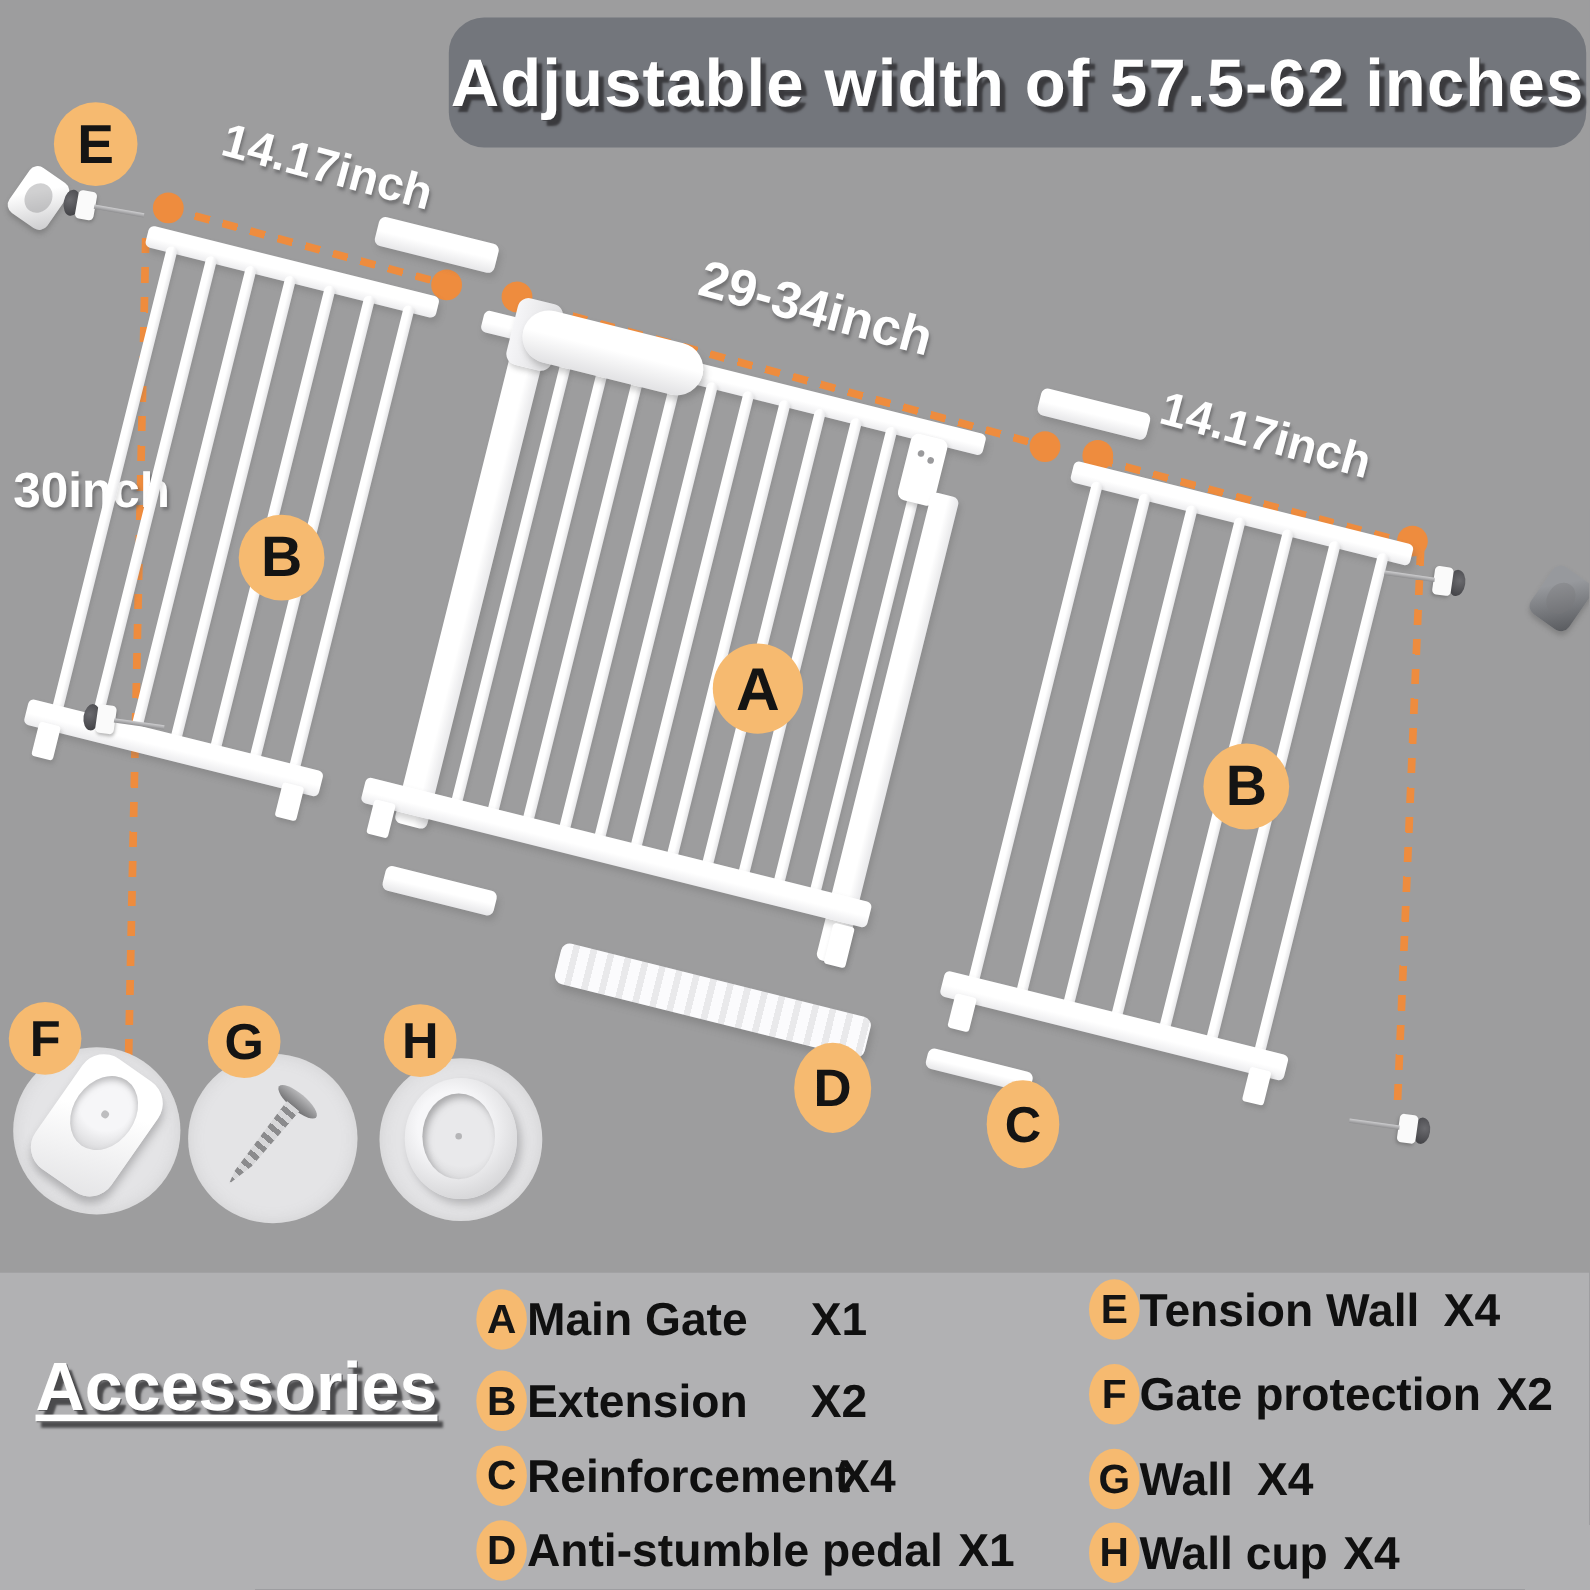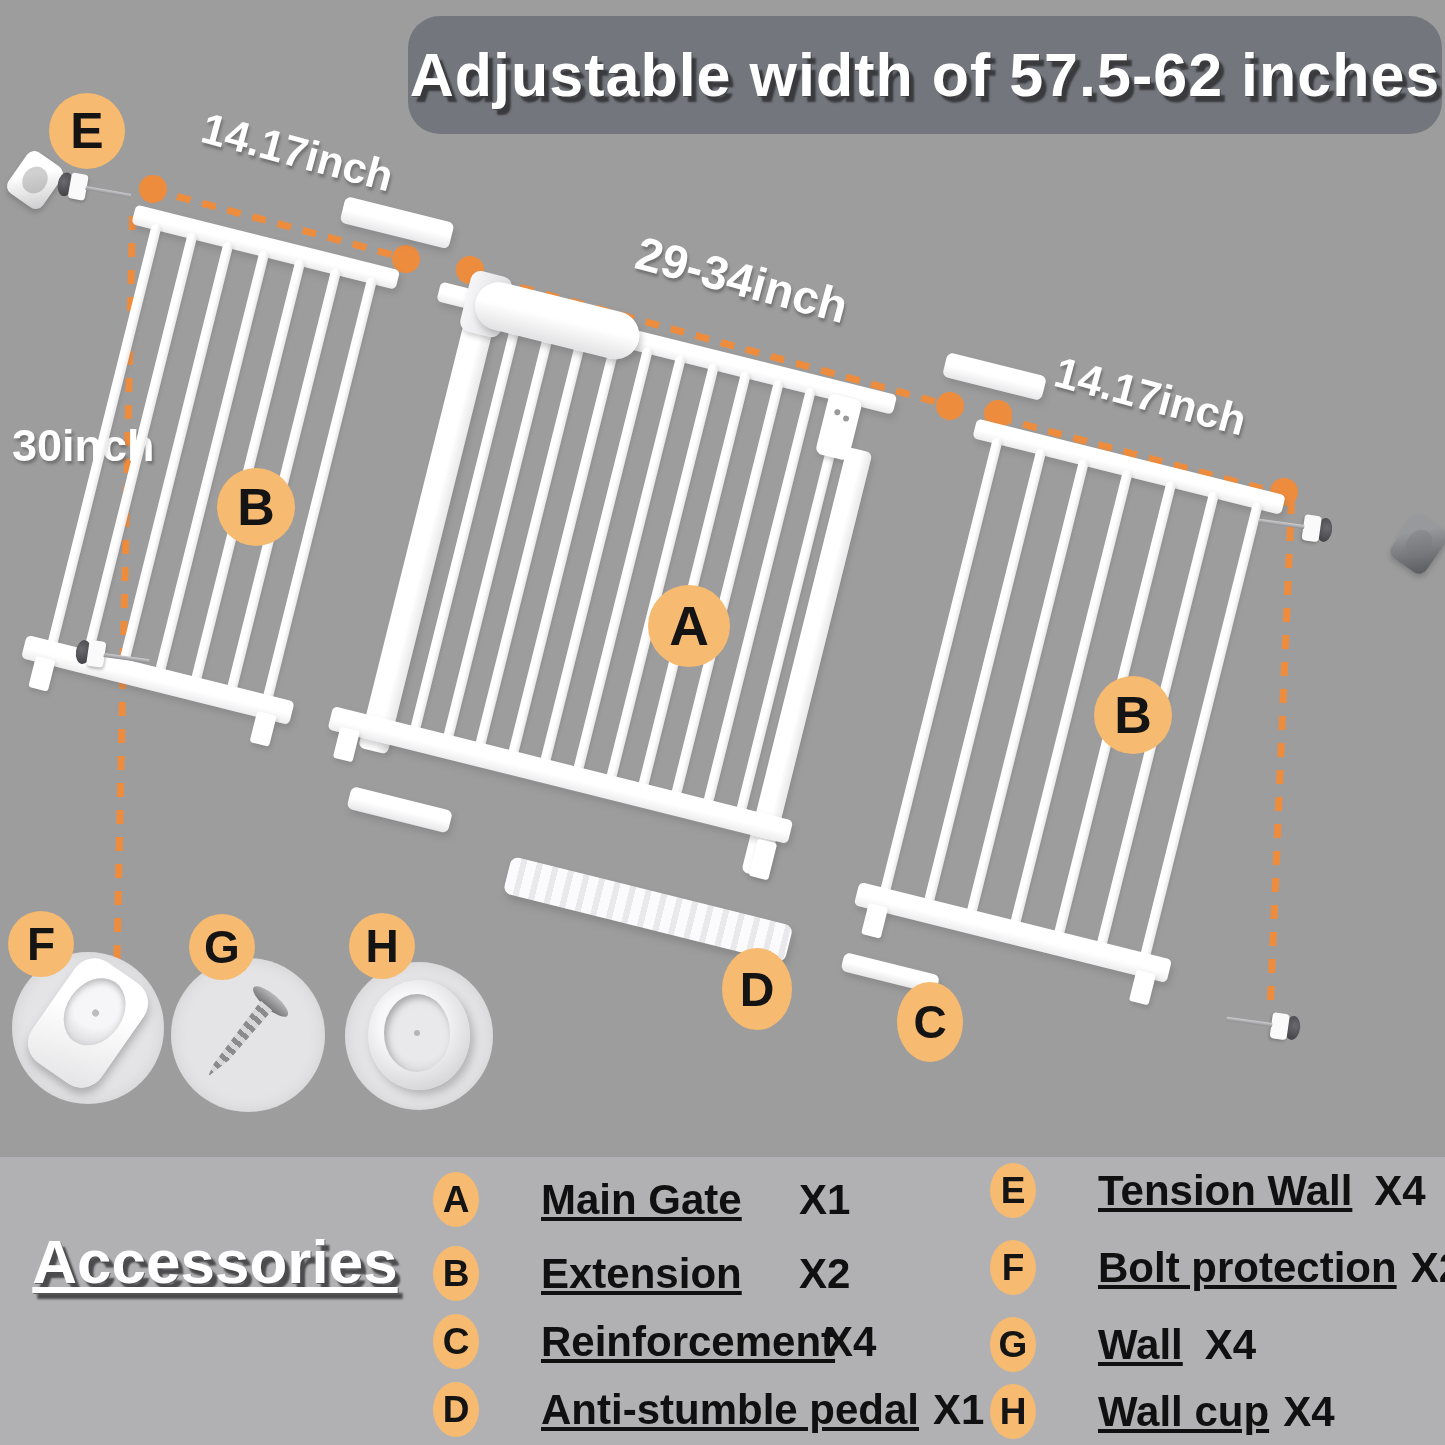--- a/index.html
+++ b/index.html
@@ -123,21 +123,21 @@
     box-shadow:inset 3px 4px 7px rgba(120,120,122,.55);}
   .hprod::after{content:"";position:absolute;left:46px;top:50px;width:6px;height:6px;
     border-radius:50%;background:#b5b5b7;}
   
   .legend-bg{position:absolute;left:0;top:1157px;width:1445px;height:288px;background:#b1b1b3;}
   .lrow{position:absolute;display:flex;align-items:center;color:#101010;
     font-size:42px;font-weight:600;}
   .lbadge{width:46px;height:55px;border-radius:50%;background:#f6ba70;flex:0 0 auto;
     display:flex;align-items:center;justify-content:center;
     font-size:37px;font-weight:bold;color:#141414;}
-  .llabel{margin-left:62px;white-space:nowrap;text-decoration:underline;}
+  .llabel{white-space:nowrap;}
   .lcount{white-space:nowrap;}
 </style>
 </head>
 <body>
 
 <div id="stage">
 
   <div class="banner">
     <div class="banner-text">Adjustable width of 57.5-62 inches</div>
   </div>
@@ -318,21 +318,21 @@
     <div class="lcount" style="margin-left:14px;">X1</div>
   </div>
 
   <div class="lrow" style="left:990px;top:1163px;">
     <div class="lbadge">E</div>
     <div class="llabel">Tension Wall</div>
     <div class="lcount" style="margin-left:22px;">X4</div>
   </div>
   <div class="lrow" style="left:990px;top:1240px;">
     <div class="lbadge">F</div>
-    <div class="llabel">Bolt protection</div>
+    <div class="llabel">Gate protection</div>
     <div class="lcount" style="margin-left:14px;">X2</div>
   </div>
   <div class="lrow" style="left:990px;top:1317px;">
     <div class="lbadge">G</div>
     <div class="llabel">Wall</div>
     <div class="lcount" style="margin-left:22px;">X4</div>
   </div>
   <div class="lrow" style="left:990px;top:1384px;">
     <div class="lbadge">H</div>
     <div class="llabel">Wall cup</div>

